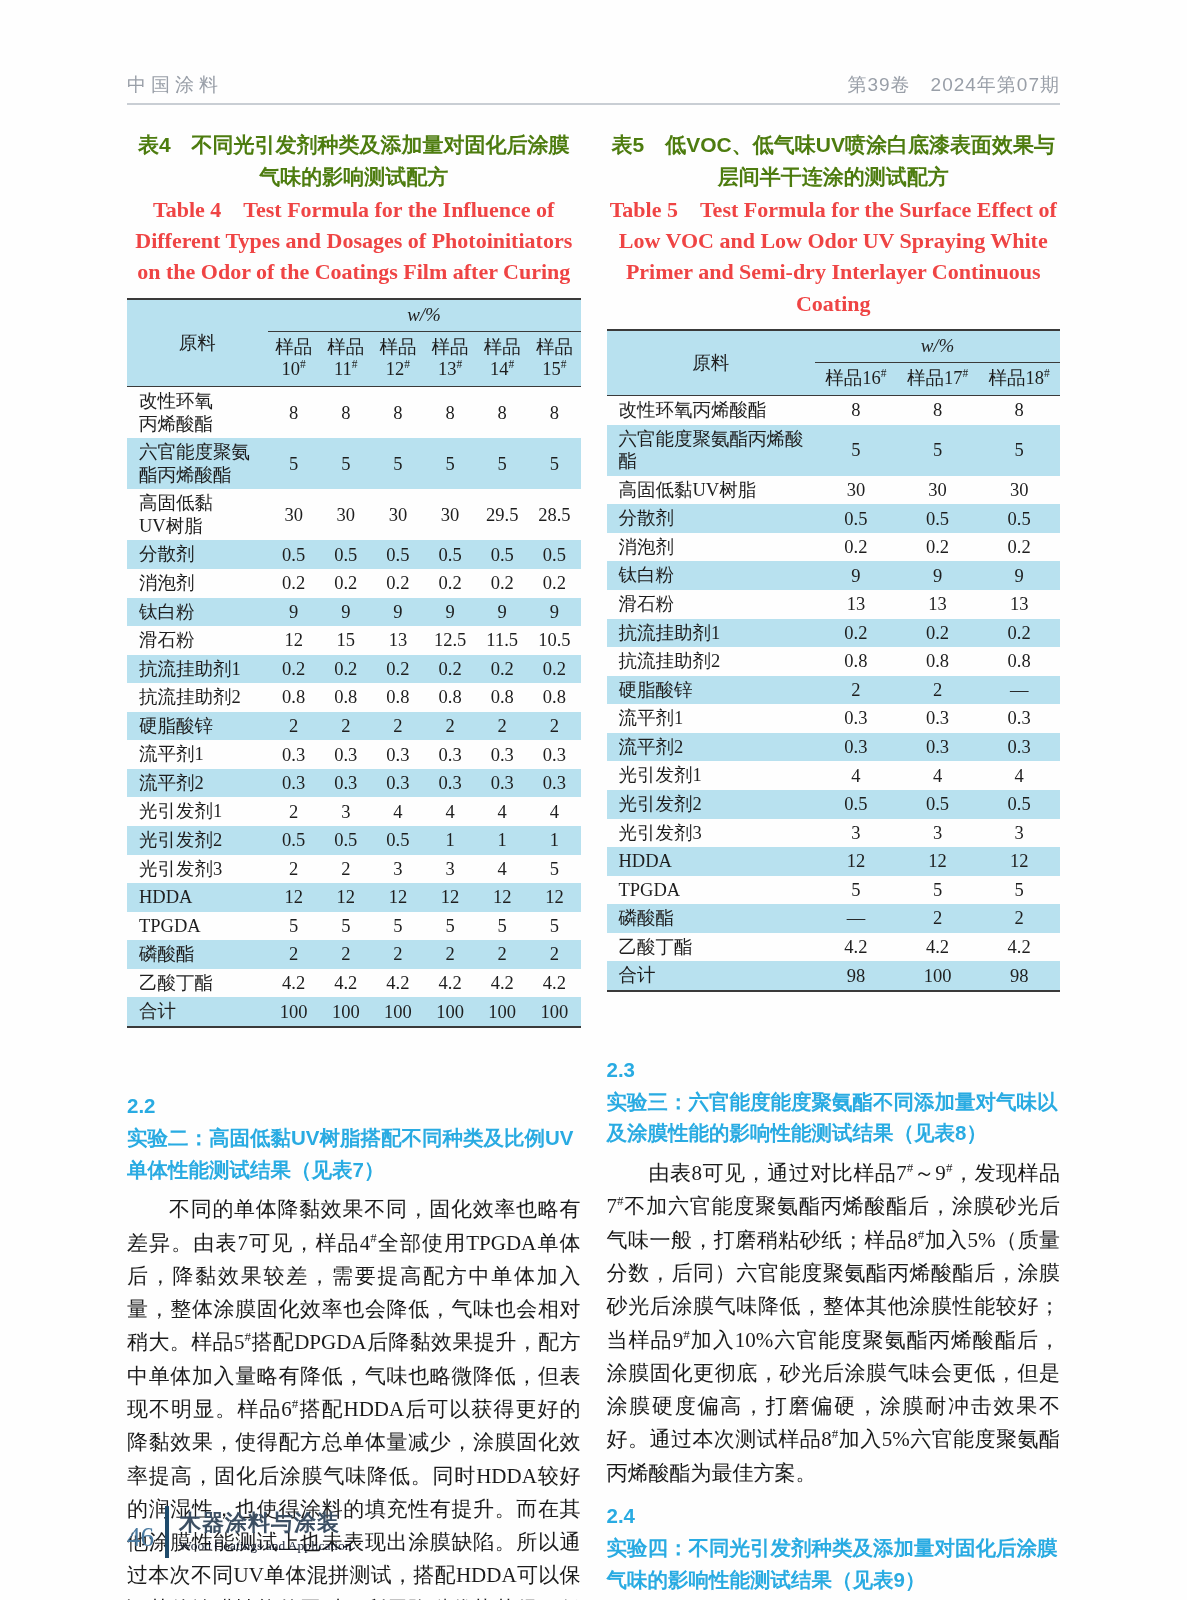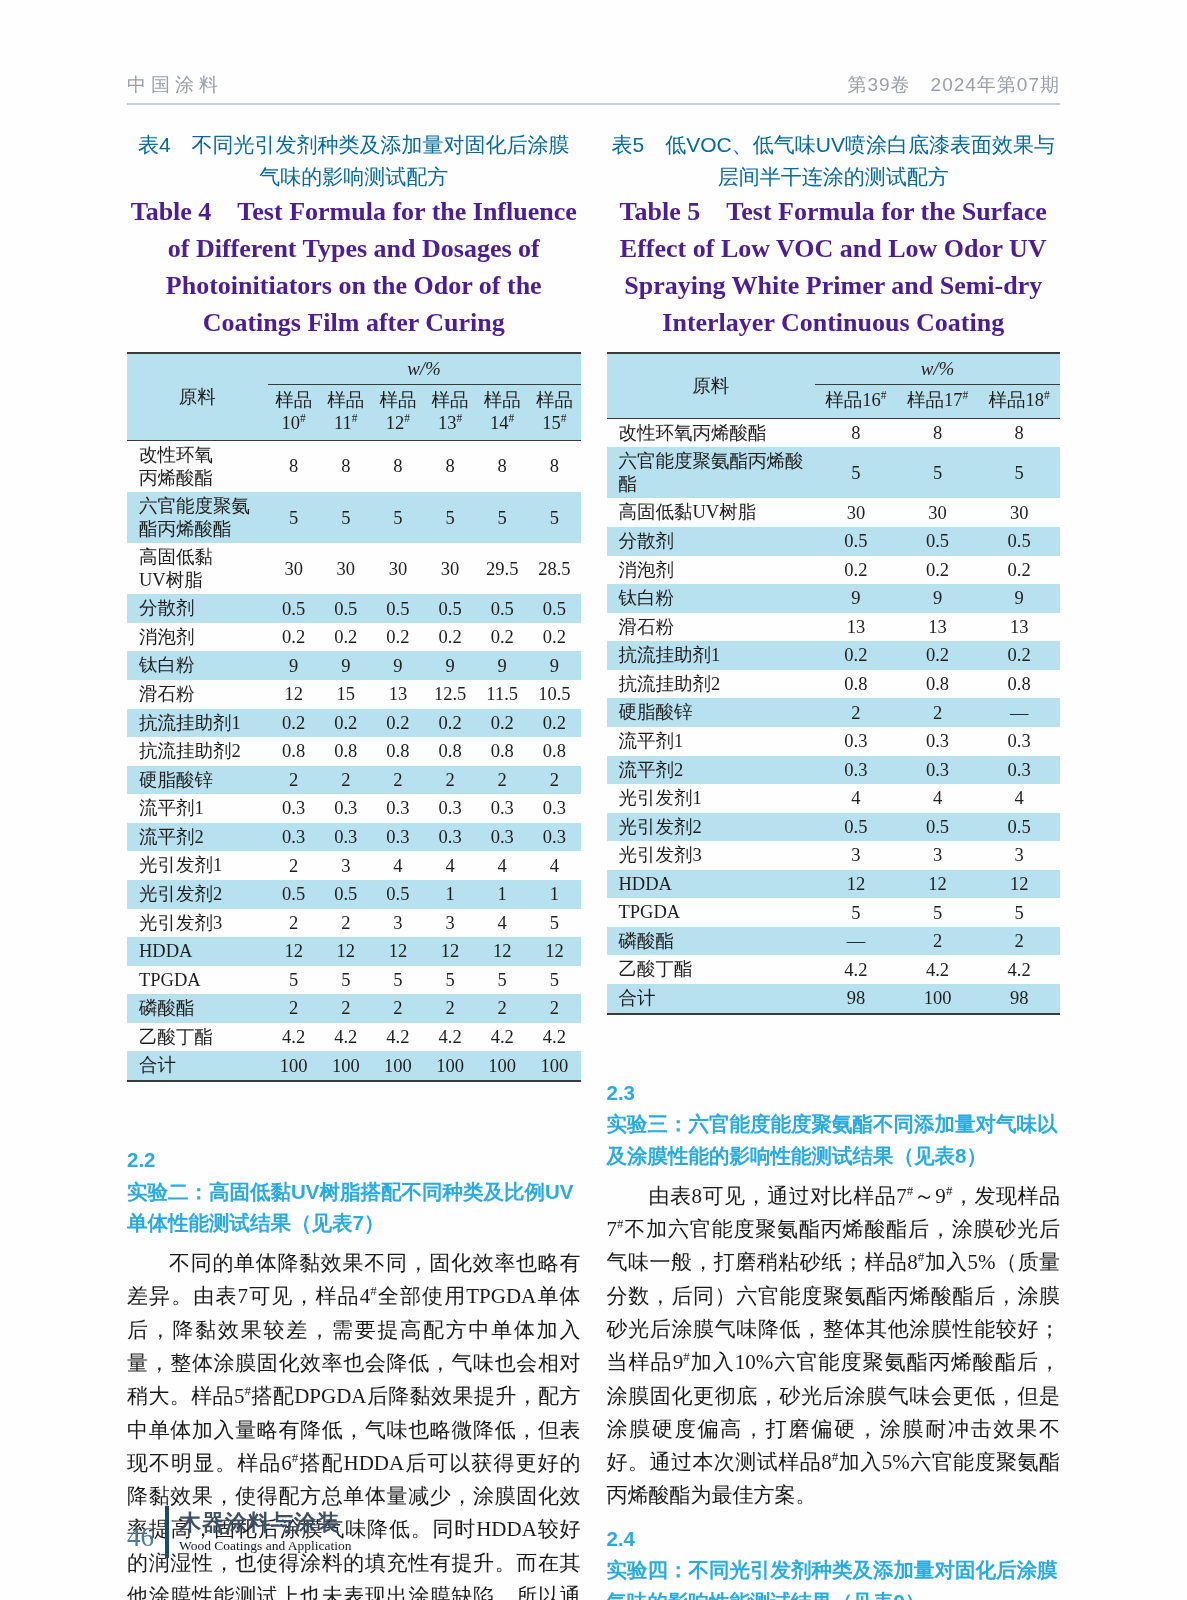--- a/index.html
+++ b/index.html
@@ -23,27 +23,27 @@
   .journal-name{letter-spacing:5px;}
   .issue-info{letter-spacing:1px;}
   .head-rule{border:0;border-bottom:2px solid #c9ced4;margin:5px 127px 24px;}
   
   .columns{
     display:grid;grid-template-columns:1fr 1fr;gap:26px;
     padding:0 127px;
   }
   
   .tbl-title-zh{
-    text-align:center;font-weight:normal;font-size:21px;line-height:1.5;
-    font-family:"Liberation Sans","DejaVu Sans",sans-serif;color:#0369a1;
+    text-align:center;font-weight:bold;font-size:21px;line-height:1.5;
+    font-family:"Liberation Sans","DejaVu Sans",sans-serif;color:#4d7c0f;
     margin:0 4px 2px;
   }
   .tbl-title-en{
-    text-align:center;font-weight:bold;font-size:26px;line-height:1.42;
-    font-family:"Liberation Serif","DejaVu Serif",serif;color:#4c1d95;
+    text-align:center;font-weight:bold;font-size:22px;line-height:1.42;
+    font-family:"Liberation Serif","DejaVu Serif",serif;color:#ef4444;
     margin:2px 0 10px;
   }
   
   table.formula{
     width:100%;border-collapse:collapse;
     border-top:2px solid #3a3a3a;border-bottom:2px solid #3a3a3a;
     font-size:18.5px;line-height:1.2;
   }
   table.formula thead{background:#b8e1ef;border-bottom:1px solid #3a3a3a;}
   table.formula thead th{font-weight:normal;padding:4px 2px;}

